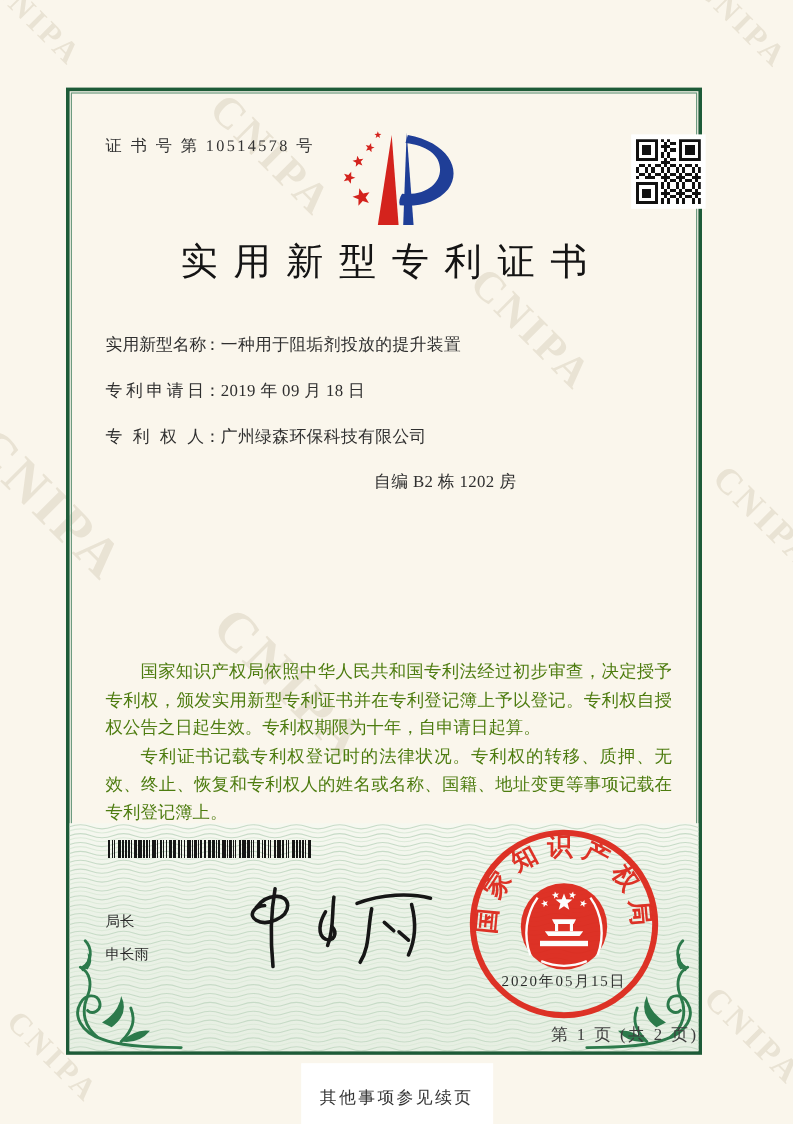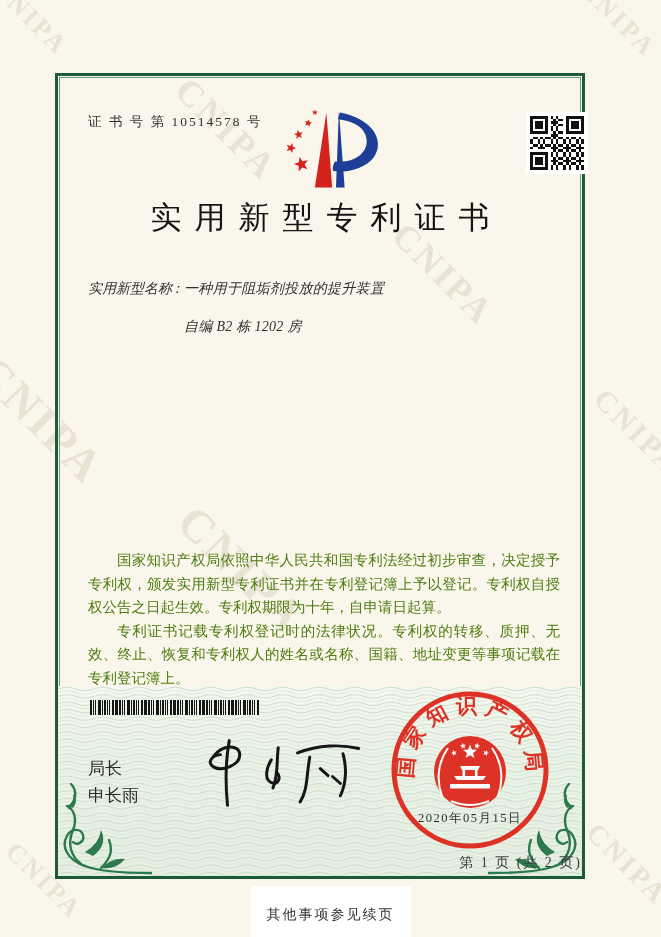--- a/index.html
+++ b/index.html
@@ -40,42 +40,42 @@
     font-size:13.5px;letter-spacing:2px;color:#333;
   }
   .logo{position:absolute;left:218px;top:25px;z-index:3;}
   .qr{position:absolute;left:468px;top:36px;z-index:3;background:#fff;padding:4px;}
   .title{
     position:absolute;left:0;right:0;top:121px;z-index:3;
     text-align:center;font-size:31px;font-weight:normal;color:#141414;
     letter-spacing:13px;text-indent:13px;margin:0;
   }
   
-  .fields{position:absolute;left:30px;right:24px;top:204px;z-index:3;font-size:14px;font-style:italic;}
+  .fields{position:absolute;left:30px;right:24px;top:204px;z-index:3;font-size:14px;}
   .frow{margin-bottom:20px;line-height:18px;white-space:nowrap;}
   .flabel{
     display:inline-block;width:82px;vertical-align:top;
     text-align:justify;text-align-last:justify;text-justify:inter-character;
   }
   .fcolon{display:inline-block;width:14px;}
   .fvalue{letter-spacing:.3px;}
   .fvalue.fixed{display:inline-block;width:143px;}
-  .addr2{padding-left:96px;line-height:18px;margin-top:5px;}
+  .addr2{padding-left:96px;line-height:18px;margin-top:5px;text-align:center;}
   
   .paras{
     position:absolute;left:30px;right:22px;top:473px;z-index:3;
     font-size:14.5px;line-height:23.5px;color:#4d7c0f;text-align:justify;
   }
   .paras p{margin:0;text-indent:2em;}
   
   .barcode{position:absolute;left:32px;top:624px;z-index:3;}
   .officer{
     position:absolute;left:30px;top:679px;z-index:3;
     font-family:"Liberation Sans","DejaVu Sans",sans-serif;
-    font-size:17px;color:#2b2b2b;line-height:27px;
+    font-size:12px;color:#2b2b2b;line-height:27px;
   }
   .signature{position:absolute;left:138px;top:652px;z-index:4;}
   .seal{position:absolute;left:322px;top:604px;z-index:5;opacity:.93;}
   .page-info{
     position:absolute;left:0;right:0;top:778px;z-index:3;
     text-align:right;font-size:14px;color:#3d3d3d;letter-spacing:2px;
   }
   
   .continuation{
     position:absolute;left:0;right:0;top:886px;z-index:6;text-align:center;
@@ -342,20 +342,26 @@
       <rect x="20" y="19" width="1" height="1" fill="#111"></rect>
       <rect x="20" y="20" width="1" height="1" fill="#111"></rect>
     </svg>
 
   <h1 class="title">实用新型专利证书</h1>
 
   <div class="fields">
     <div class="frow">
       <span class="flabel">实用新型名称</span><span class="fcolon">：</span><span class="fvalue">一种用于阻垢剂投放的提升装置</span>
     </div>
+    <div class="frow">
+      <span class="flabel">专利申请日</span><span class="fcolon">：</span><span class="fvalue">2019 年 09 月 18 日</span>
+    </div>
+    <div class="frow">
+      <span class="flabel">专利权人</span><span class="fcolon">：</span><span class="fvalue">广州绿森环保科技有限公司</span>
+    </div>
     <div class="addr2" style="margin-bottom:20px;">
       <span class="fvalue">自编 B2 栋 1202 房</span>
     </div>
   </div>
 
   <div class="paras">
     <p>国家知识产权局依照中华人民共和国专利法经过初步审查，决定授予专利权，颁发实用新型专利证书并在专利登记簿上予以登记。专利权自授权公告之日起生效。专利权期限为十年，自申请日起算。</p>
     <p>专利证书记载专利权登记时的法律状况。专利权的转移、质押、无效、终止、恢复和专利权人的姓名或名称、国籍、地址变更等事项记载在专利登记簿上。</p>
   </div>
 

